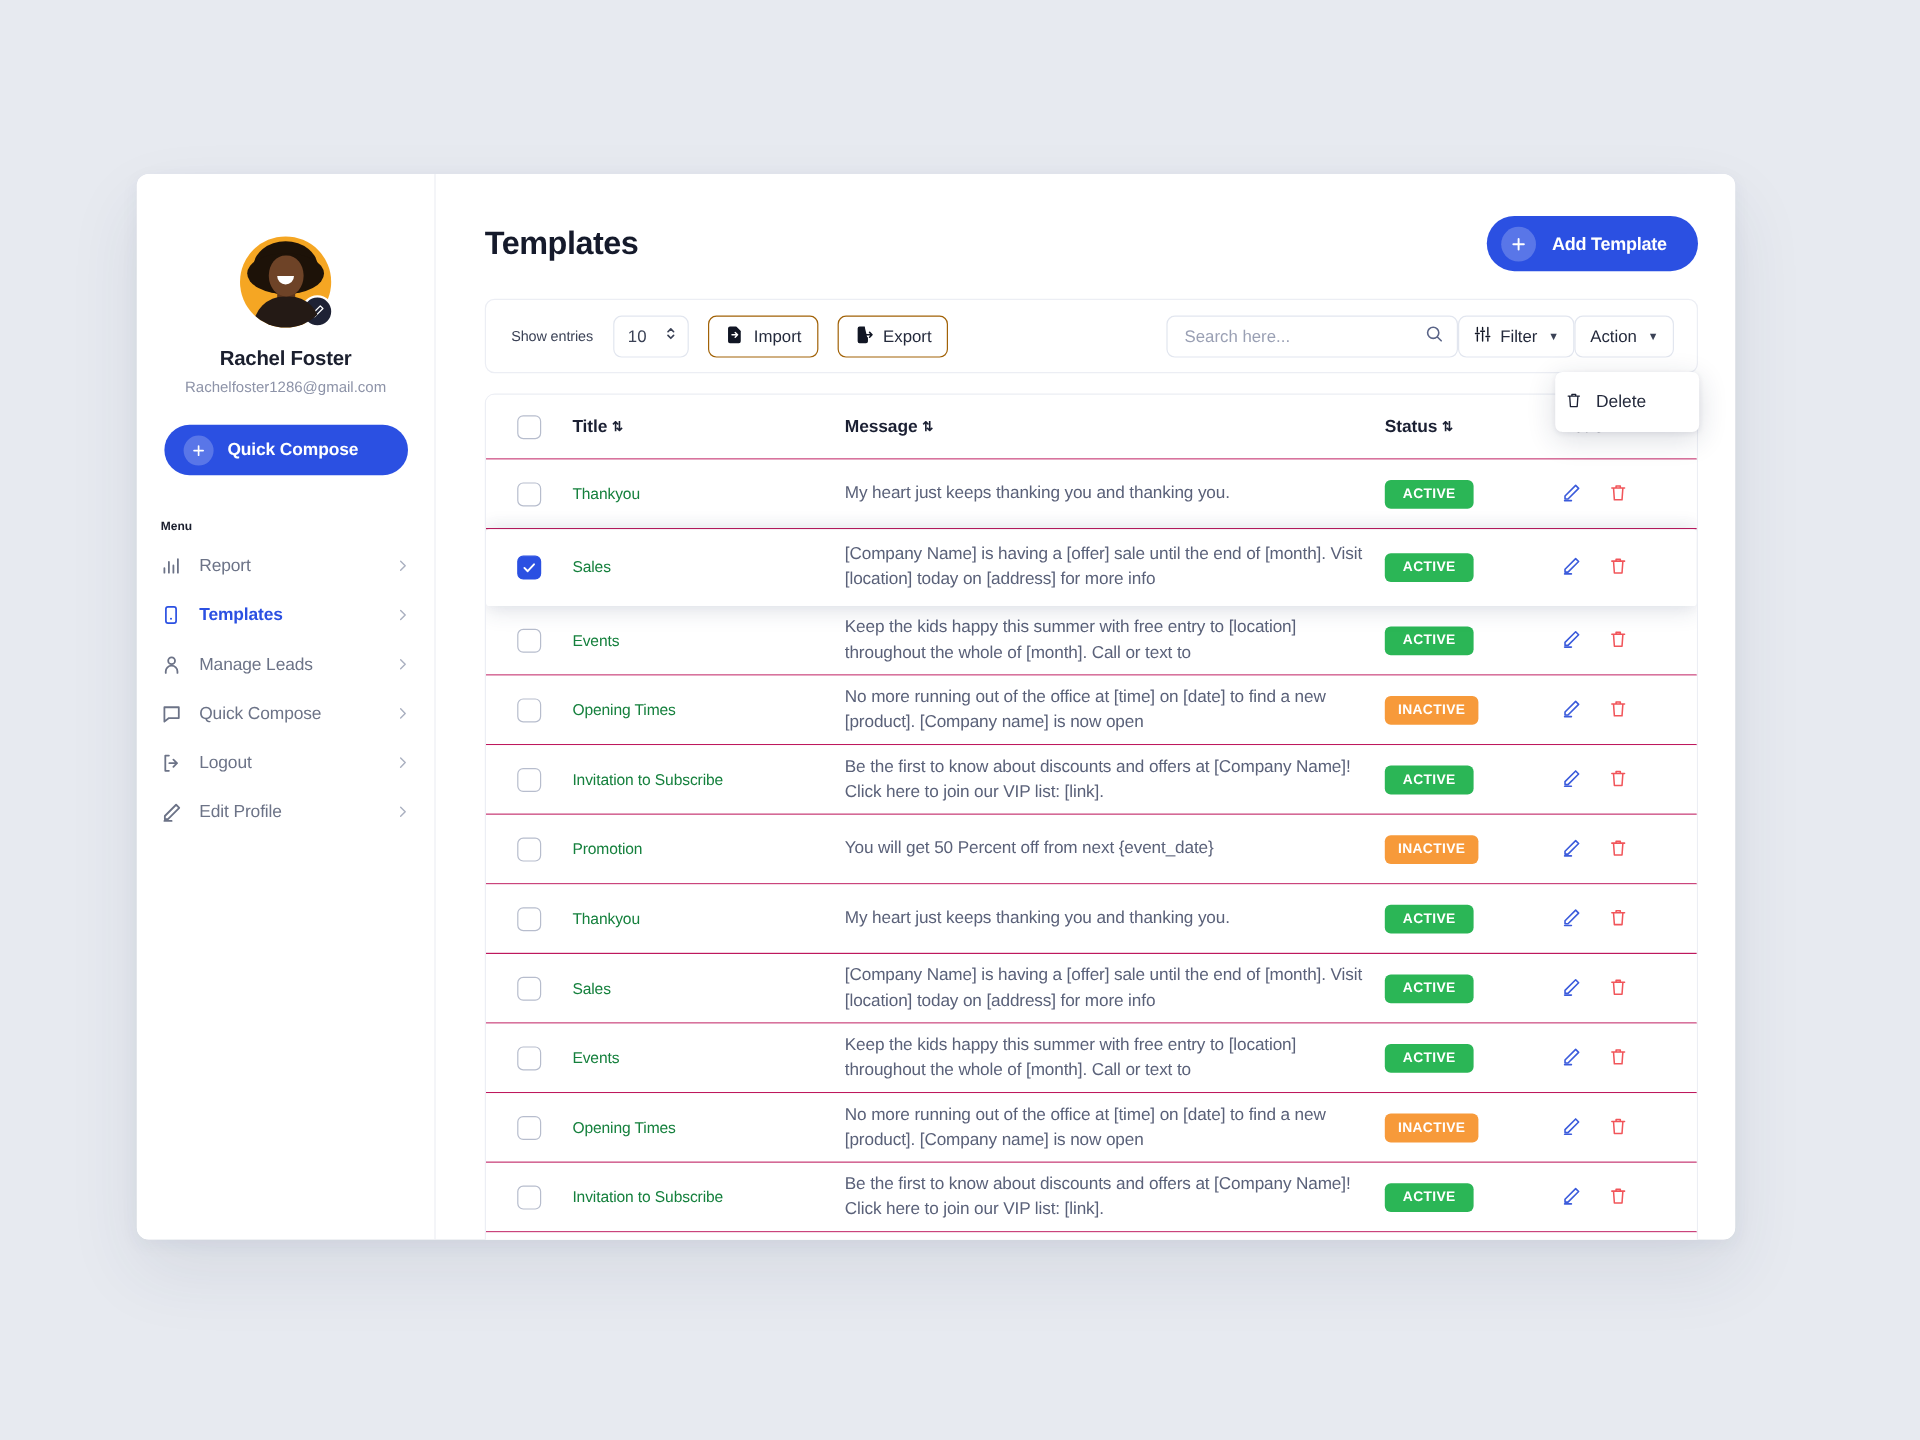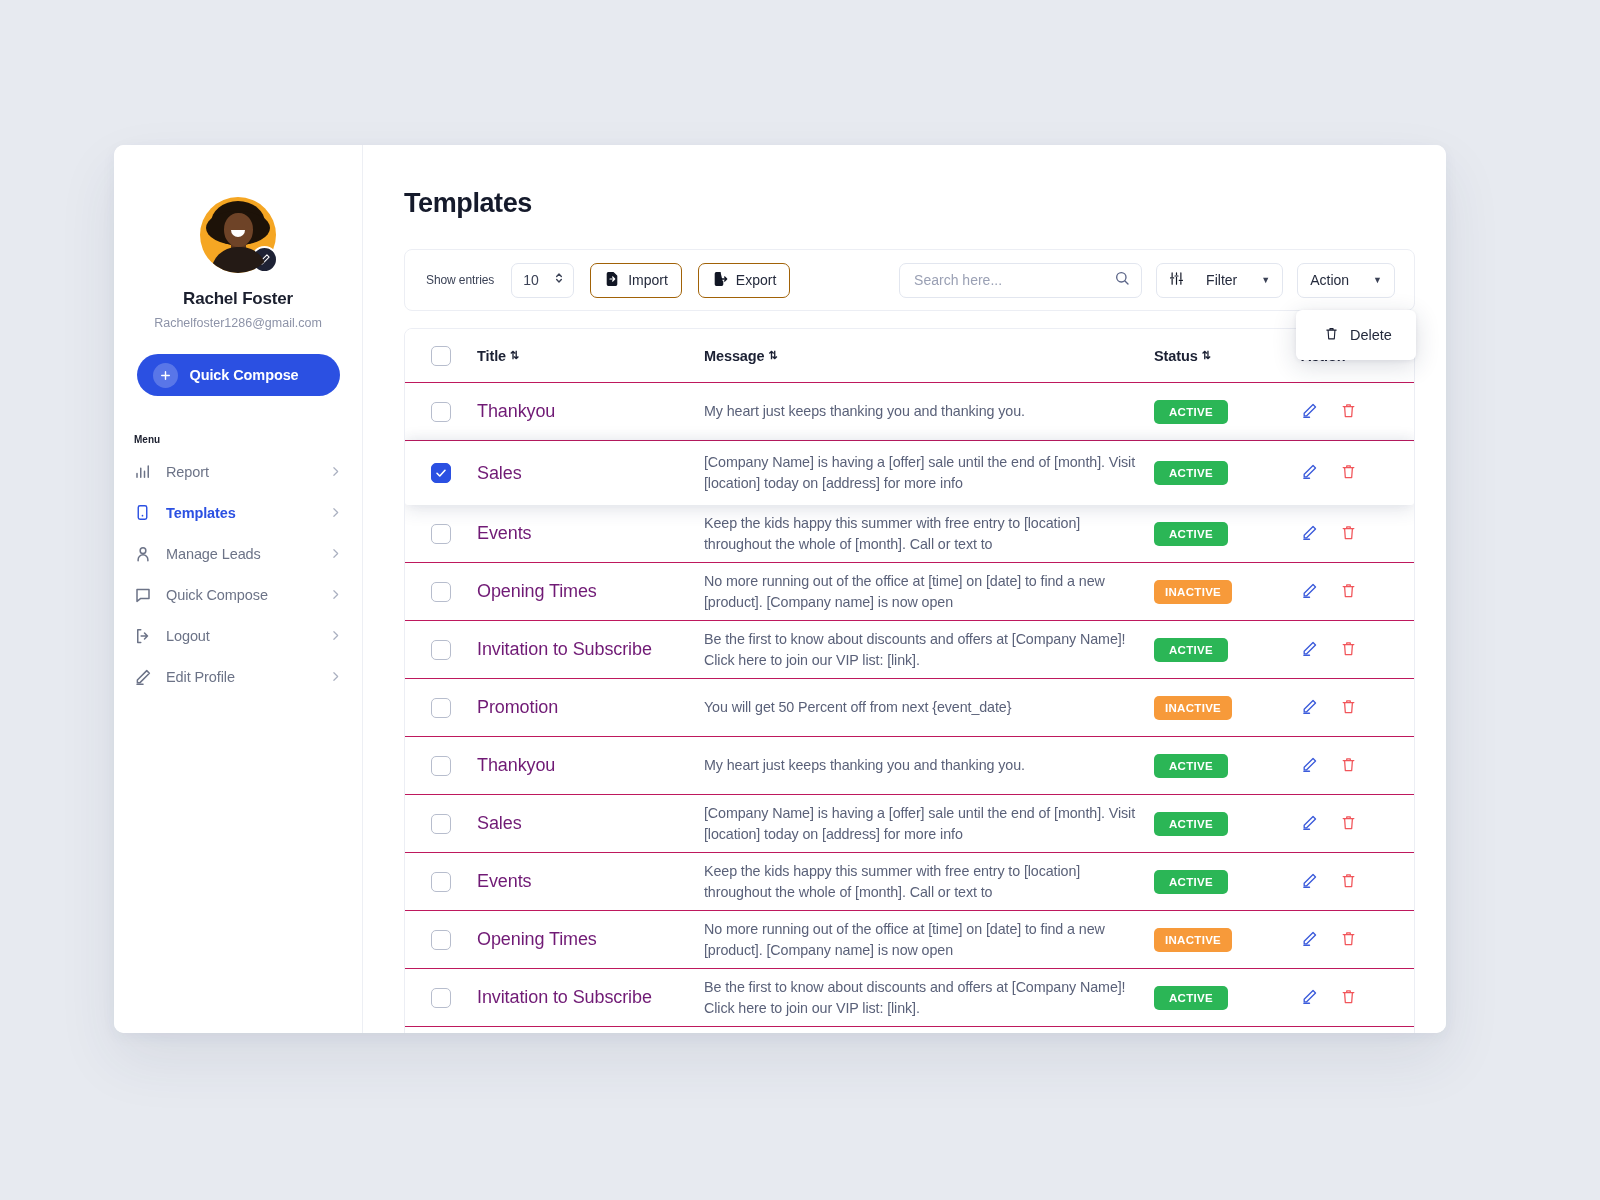--- a/index.html
+++ b/index.html
@@ -290,26 +290,25 @@
     border: none; outline: none;
     font-family: inherit;
     font-size: 14px;
     color: #3b4256;
     background: transparent;
     min-width: 0;
   }
   .search-box input::placeholder { color: #9aa0b4; }
 
   .drop-btn {
-    margin-left: 14px;
     height: 35px;
     border: 1px solid #e2e6ef;
     border-radius: 7px;
     background: #fff;
-    display: flex; align-items: center; gap: 22px;
+    display: flex; align-items: center; gap: 7px;
     padding: 0 12px;
     cursor: pointer;
     font-family: inherit;
     font-size: 14px;
     color: #242a3c;
   }
   .caret { font-size: 9px; color: #3b4256; margin-left: 2px; }
 
   
   .action-menu {
@@ -319,21 +318,21 @@
     width: 120px;
     background: #fff;
     border-radius: 6px;
     box-shadow: 0 6px 24px rgba(34,44,72,.16), 0 1px 4px rgba(34,44,72,.08);
     padding: 9px 0;
     z-index: 40;
   }
   .action-menu-item {
     display: flex; align-items: center; gap: 11px;
     height: 32px;
-    padding: 0 28px;
+    padding: 0 8px;
     cursor: pointer;
     font-size: 14.5px;
     color: #242a3c;
   }
 
   
   .table-card {
     margin-top: 17px;
     border: 1px solid #eceef4;
     border-radius: 8px;
@@ -384,21 +383,21 @@
     border-radius: 5px;
     background: #fff;
     cursor: pointer;
     display: flex; align-items: center; justify-content: center;
   }
   .cb.checked {
     background: #2b50e2;
     border-color: #2b50e2;
   }
 
-  .cell-title { font-size: 18px; color: #701a75; letter-spacing: -.1px; }
+  .cell-title { font-size: 13px; color: #15803d; letter-spacing: -.1px; }
   .cell-msg {
     font-size: 14.3px;
     color: #5a6179;
     line-height: 21px;
     letter-spacing: -.1px;
   }
 
   .badge {
     display: inline-block;
     min-width: 74px;
@@ -541,20 +540,28 @@
         </span>
       </div>
 
     </nav>
   </aside>
 
   <main class="main">
 
     <div class="main-head">
       <div class="page-title">Templates</div>
+      <button class="add-template-btn">
+        <span class="at-plus">
+          <svg width="15" height="15" viewBox="0 0 24 24" fill="none" stroke="#ffffff" stroke-width="2.6" stroke-linecap="round">
+              <path d="M12 5v14M5 12h14"></path>
+            </svg>
+        </span>
+        <span class="at-label">Add Template</span>
+      </button>
     </div>
 
     <div class="toolbar">
       <span class="tb-label">Show entries</span>
 
       <div class="select-entries">
         <span class="se-val">10</span>
         <span>
           <svg width="10" height="14" viewBox="0 0 12 18" fill="none" stroke="#3b4256" stroke-width="1.8" stroke-linecap="round" stroke-linejoin="round">
             <path d="M3 7l3-3 3 3M3 11l3 3 3-3"></path>

